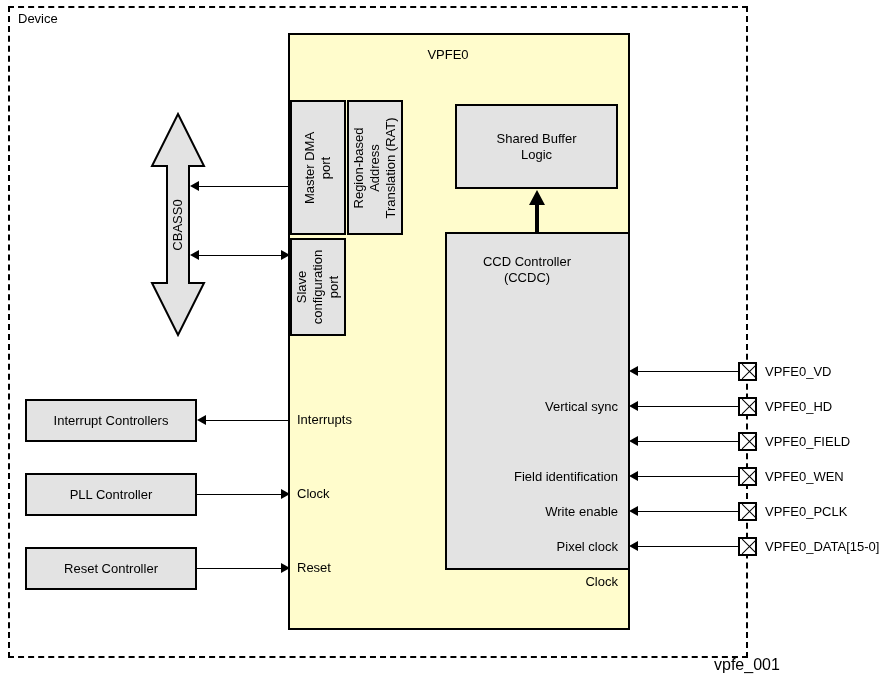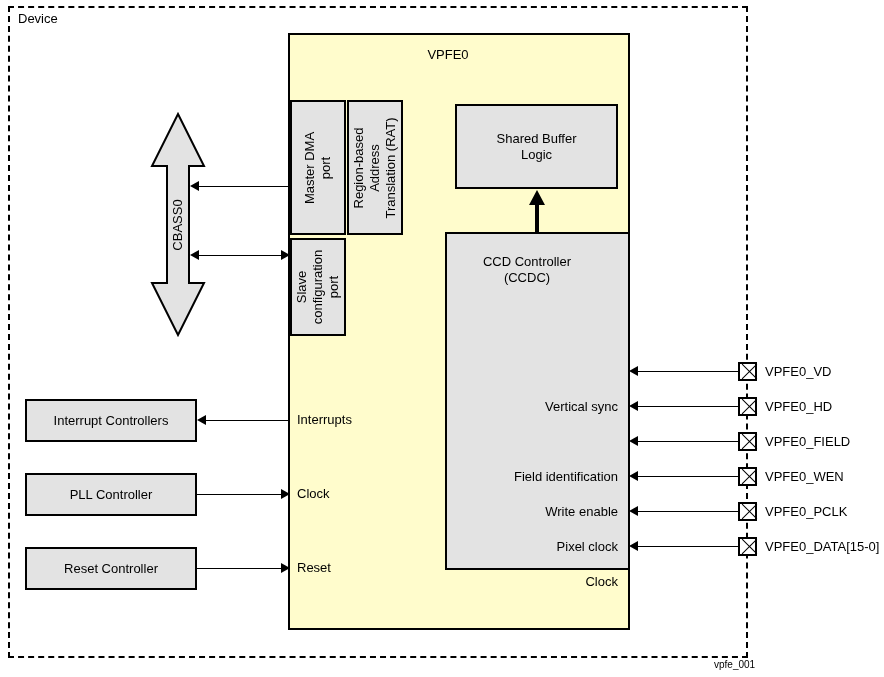--- a/index.html
+++ b/index.html
@@ -172,21 +172,21 @@
   .port-label{
     position:absolute;
     font-size:13px;
     line-height:16px;
     white-space:nowrap;
   }
   
   .fig-id{
     position:absolute;
     left:714px; top:659px;
-    font-size:10px;
+    font-size:16px;
     line-height:12px;
     white-space:nowrap;
   }
 </style>
 </head>
 <body>
 
 <div id="diagram">
 
   <div class="device-boundary"></div>

